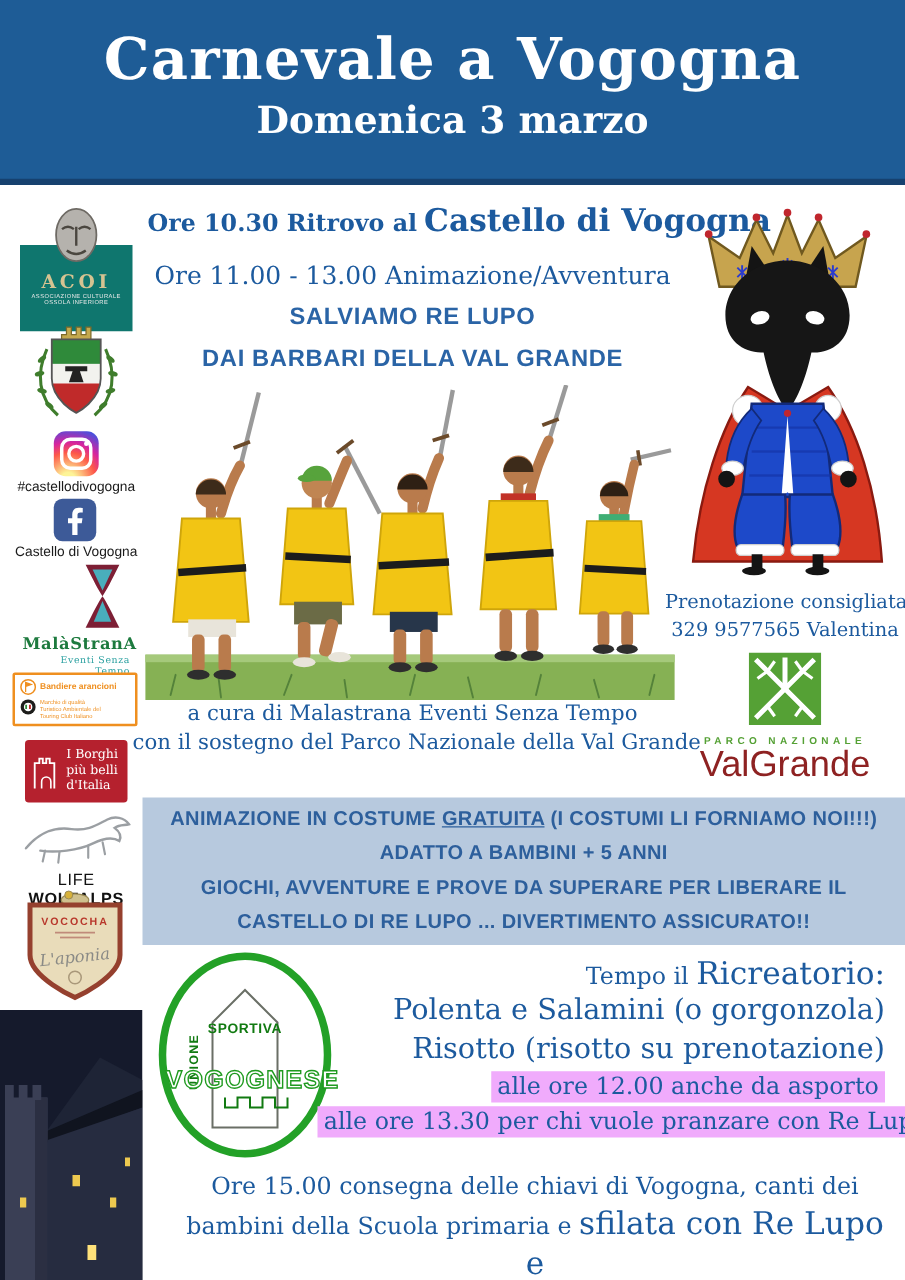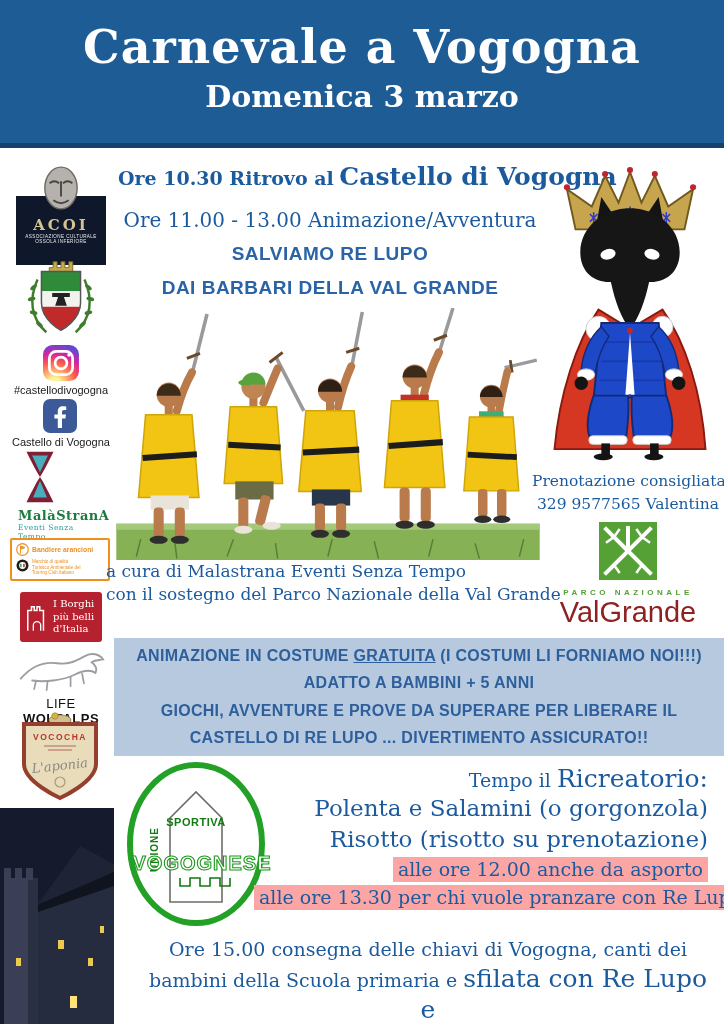--- a/index.html
+++ b/index.html
@@ -17,21 +17,21 @@
   .sched1{position:absolute;left:118px;top:162px;width:424px;text-align:center;white-space:nowrap;font-weight:bold;}
   .sched1 .small{font-size:19px;}
   .sched1 .big{font-size:25px;}
   .sched2{position:absolute;left:118px;top:208px;width:424px;text-align:center;font-size:20px;white-space:nowrap;}
   .headline{position:absolute;left:108px;width:444px;text-align:center;color:#2a64a6;
             font-family:"Liberation Sans",sans-serif;font-weight:800;font-size:19px;
             letter-spacing:.5px;white-space:nowrap;}
   .h1{top:243px;}
   .h2{top:277px;}
   .kids{position:absolute;left:116px;top:308px;}
-  .credits{position:absolute;left:106px;top:560px;width:448px;
+  .credits{position:absolute;left:106px;top:560px;width:448px;text-align:center;
            font-size:17px;line-height:23px;white-space:nowrap;}
 
   
   .wolf{position:absolute;left:544px;top:160px;}
   .booking{position:absolute;left:532px;top:470px;width:192px;text-align:center;
            font-size:15.5px;line-height:23px;white-space:nowrap;}
   .park{position:absolute;left:532px;top:522px;width:192px;text-align:center;}
   .park-label{margin-top:4px;font-family:"Liberation Sans",sans-serif;font-size:8px;font-weight:700;
               color:#55a135;letter-spacing:3.5px;white-space:nowrap;}
   .park-name{font-family:"Liberation Sans",sans-serif;font-size:29px;color:#8e2222;line-height:31px;}
@@ -44,41 +44,41 @@
   .band div{white-space:nowrap;}
   .band .ul{text-decoration:underline;}
 
   
   .usv{position:absolute;left:124px;top:760px;}
   .food{position:absolute;left:254px;top:764px;width:454px;text-align:right;}
   .food-l1{font-size:19px;white-space:nowrap;}
   .food-l1 .big{font-size:25px;}
   .food-l2{font-size:23px;line-height:31px;white-space:nowrap;}
   .food-hl{font-size:19px;line-height:28px;white-space:nowrap;}
-  .food-hl span{background:#fca5a5;padding:1px 5px 2px;}
+  .food-hl span{background:#f0abfc;padding:1px 5px 2px;}
 
   
   .finale{position:absolute;left:146px;top:934px;width:564px;text-align:center;
           font-size:19px;line-height:30px;}
   .finale .big{font-size:25px;}
 
   
   .acoi{position:absolute;left:16px;top:166px;width:90px;text-align:center;}
   .acoi-mask{position:relative;z-index:2;margin-bottom:-18px;}
-  .acoi-box{background:#0f172a;padding:20px 2px 21px;}
+  .acoi-box{background:#0f766e;padding:20px 2px 21px;}
   .acoi-name{font-size:15px;color:#d6c391;letter-spacing:3px;font-weight:700;}
   .acoi-sub{font-family:"Liberation Sans",sans-serif;font-size:4.6px;color:#eaeaea;letter-spacing:.4px;}
   .crest{position:absolute;left:24px;top:252px;}
   .ig-icon{position:absolute;left:42px;top:344px;}
   .ig-label{position:absolute;left:0;top:384px;width:122px;text-align:center;
             font-family:"Liberation Sans",sans-serif;font-size:11px;color:#1a1a1a;}
   .fb-icon{position:absolute;left:42px;top:398px;}
   .fb-label{position:absolute;left:0;top:436px;width:122px;text-align:center;
             font-family:"Liberation Sans",sans-serif;font-size:11px;color:#1a1a1a;}
-  .malastrana{position:absolute;left:18px;top:450px;width:86px;text-align:left;}
+  .malastrana{position:absolute;left:18px;top:450px;width:86px;text-align:right;}
   .mala-name{font-size:13px;font-weight:700;color:#1d7a3e;letter-spacing:.5px;}
   .mala-sub{font-size:7.5px;color:#2aa0a0;letter-spacing:.5px;}
   .bandiere{position:absolute;left:10px;top:538px;width:100px;box-sizing:border-box;
             border:2.5px solid #ef8f1f;background:#fff;padding:3px 4px;border-radius:2px;}
   .band-row{display:flex;align-items:center;gap:3px;}
   .band-title{font-family:"Liberation Sans",sans-serif;font-size:6.8px;font-weight:700;color:#ef8f1f;}
   .band-row2{display:flex;align-items:flex-start;gap:3px;margin-top:3px;}
   .band-sub div{font-family:"Liberation Sans",sans-serif;font-size:4.6px;color:#ef8f1f;line-height:5.6px;}
   .borghi{position:absolute;left:20px;top:592px;width:82px;box-sizing:border-box;height:50px;
           background:#b5212e;border-radius:3px;display:flex;align-items:center;gap:4px;padding:4px 5px;}

